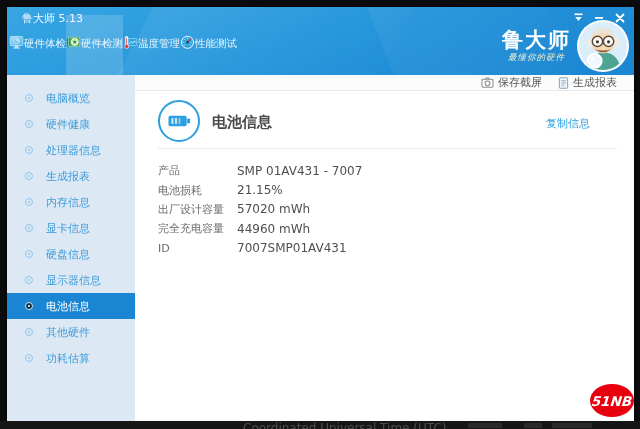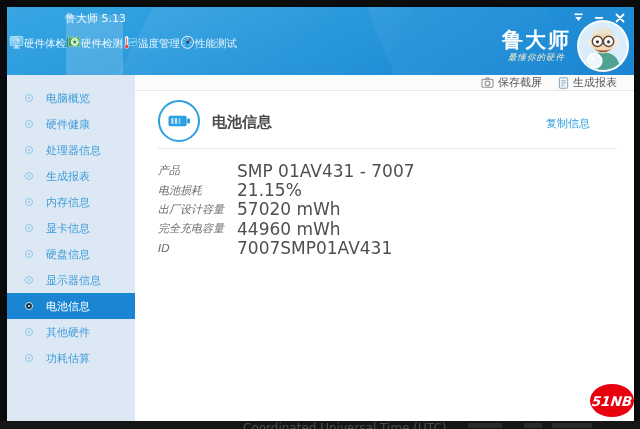--- a/index.html
+++ b/index.html
@@ -6,21 +6,21 @@
   body { font-family:"DejaVu Sans","Liberation Sans",sans-serif; background:#000; }
   .screen { position:relative; width:640px; height:429px; background:#0b0c0d; overflow:hidden; }
 
   
   .window { position:absolute; left:7px; top:7px; width:627px; height:414px; background:#fff; box-shadow:0 0 6px rgba(0,0,0,.6); }
 
   
   .header { position:relative; height:68px; background:linear-gradient(160deg,#38a6e3 0%,#2496db 45%,#1c85d2 100%); overflow:hidden; }
   .header::before { content:""; position:absolute; left:120px; top:-20px; width:260px; height:140px; background:linear-gradient(120deg,rgba(255,255,255,.07),rgba(255,255,255,0)); transform:skewX(-28deg); }
   .header::after { content:""; position:absolute; left:380px; top:-20px; width:180px; height:140px; background:linear-gradient(120deg,rgba(255,255,255,.05),rgba(255,255,255,0)); transform:skewX(22deg); }
-  .app-title { position:absolute; left:15px; top:4px; font-size:11px; color:#f2f9ff; z-index:3;margin-left:43px; }
+  .app-title { position:absolute; left:15px; top:4px; font-size:11px; color:#f2f9ff; z-index:3; }
   .win-controls { position:absolute; right:8px; top:5px; display:flex; gap:9px; z-index:4; }
   .win-btn { width:12px; height:11px; display:flex; align-items:center; justify-content:center; cursor:pointer; }
 
   .tabs { position:absolute; left:2px; bottom:0; display:flex; z-index:2; }
   .tab { width:57px; height:60px; display:flex; flex-direction:row; align-items:center; justify-content:flex-end; padding-bottom:5px; cursor:pointer; }
   .tab.active { background:rgba(255,255,255,.17); }
   .tab-label { margin-top:2px; font-size:10.5px; color:#eaf6ff; white-space:nowrap; }
 
   .brand { position:absolute; right:5px; top:13px; display:flex; align-items:center; z-index:3; }
   .brand-text { text-align:center; margin-right:6px; }
@@ -44,22 +44,22 @@
   .toolbar { position:absolute; left:0; right:0; top:0; height:16px; background:#fcfcfc; border-bottom:1px solid #e8e8e8; display:flex; justify-content:flex-end; align-items:center; gap:16px; padding-right:17px; }
   .tool-btn { display:flex; align-items:center; gap:4px; font-size:11px; color:#555; cursor:pointer; }
 
   .batt-circle { position:absolute; left:23px; top:25px; width:42px; height:42px; border:2px solid #2b9fe0; border-radius:50%; display:flex; align-items:center; justify-content:center; }
   .section-title { position:absolute; left:77px; top:38px; font-size:15px; font-weight:600; color:#4a4a4a; }
   .copy-link { position:absolute; right:44px; top:41px; font-size:11px; color:#2b9fe0; cursor:pointer; }
   .divider { position:absolute; left:23px; right:17px; top:73px; border-top:1px solid #e9e9e9; }
 
   .fields { position:absolute; left:23px; top:86px; }
   .field-row { height:19.4px; display:flex; align-items:center; }
-  .field-label { width:79px; font-size:11px; color:#6b6b6b;font-style:italic; }
-  .field-value { font-size:17px; color:#4f4f4f; }
+  .field-label { width:79px; font-size:11px; color:#6b6b6b; }
+  .field-value { font-size:12px; color:#4f4f4f; }
 
   .watermark { position:absolute; right:0px; bottom:4px; width:44px; height:33px; background:#e8000f; border-radius:50%; display:flex; align-items:center; justify-content:center; }
   .watermark span { color:#fff; font-size:13.5px; font-weight:bold; font-style:italic; letter-spacing:0px; transform:skewX(-6deg); }
 
   
   .taskbar { position:absolute; left:0; right:0; bottom:0; height:8px; background:#161617; }
   .taskbar-clock { position:absolute; left:243px; top:0px; font-size:12px; color:#4d4d4f; white-space:nowrap; }
   .tray-chip { position:absolute; top:1.5px; height:5px; background:#2a2a2c; }
 </style>
 </head>

